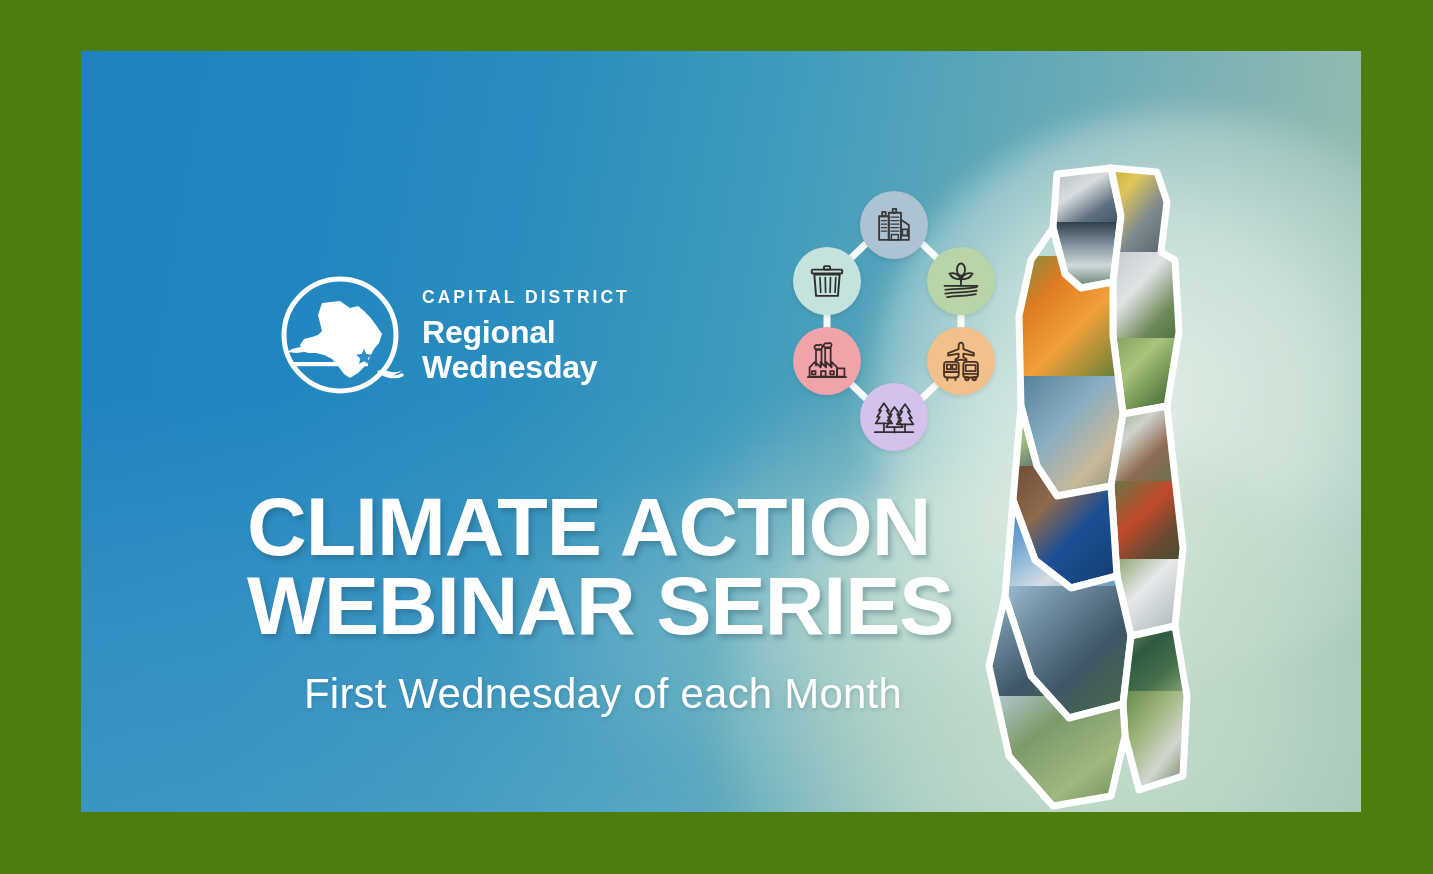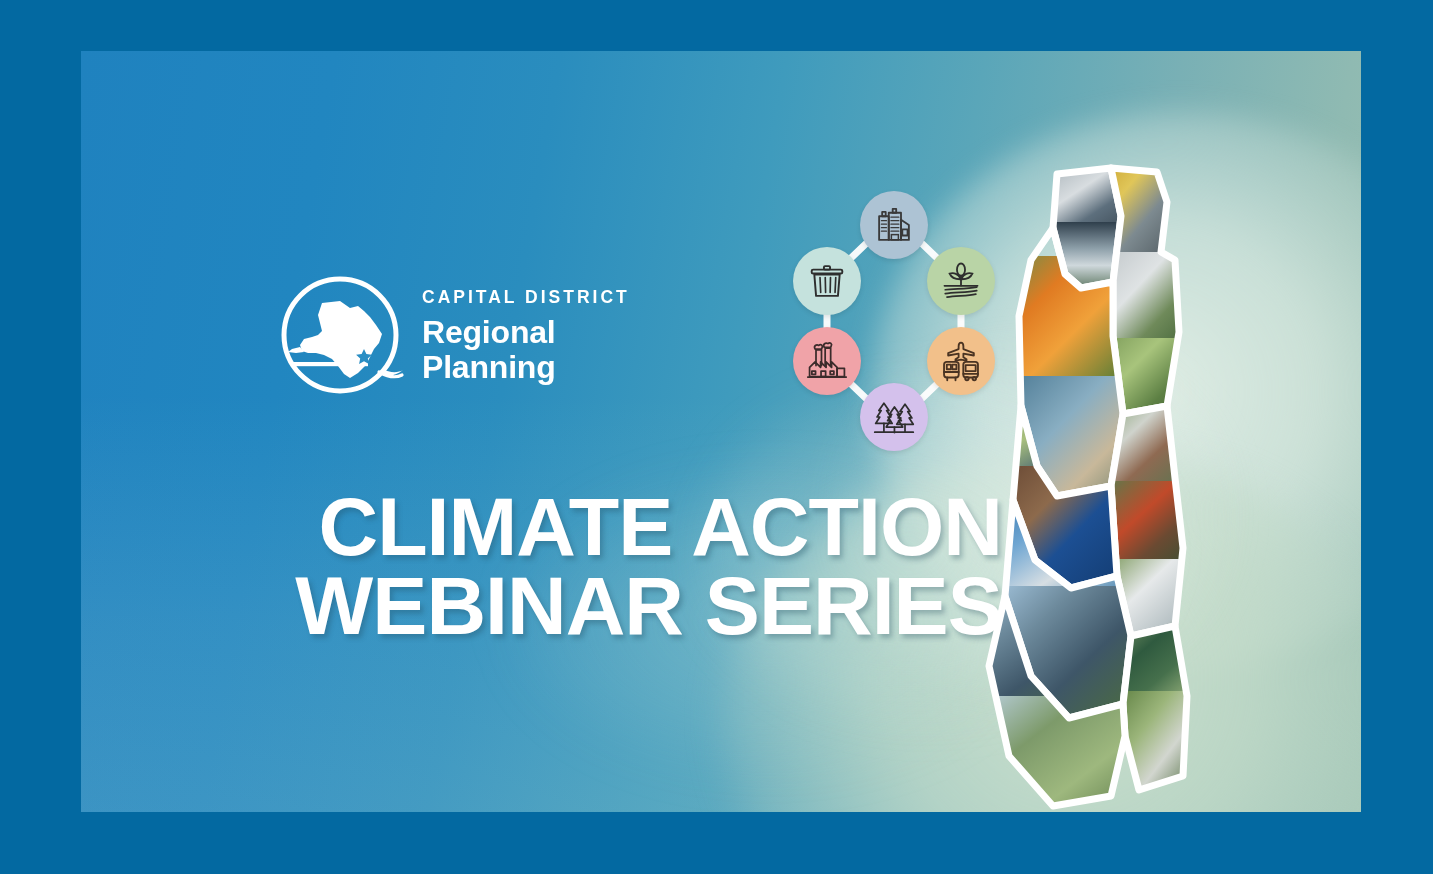--- a/index.html
+++ b/index.html
@@ -10,21 +10,21 @@
     width: 1433px;
     height: 874px;
     overflow: hidden;
     font-family: "Liberation Sans", sans-serif;
   }
 
   #page {
     position: relative;
     width: 1433px;
     height: 874px;
-    background: #0369a1;
+    background: #4d7c0f;
   }
 
   
   #poster {
     position: absolute;
     left: 81px;
     top: 51px;
     width: 1280px;
     height: 761px;
     overflow: hidden;
@@ -170,21 +170,20 @@
     top: 437px;
     width: 740px;
     color: #ffffff;
     font-family: "Liberation Sans Narrow", "Liberation Sans", sans-serif;
     font-weight: bold;
     font-size: 81px;
     line-height: 0.98;
     letter-spacing: -1px;
     text-shadow: 3px 4px 5px rgba(30,70,90,0.30);
     white-space: nowrap;
-    text-align: right;
   }
   #headline .hl-line { display: block; transform: scaleX(1.02); transform-origin: left center; }
 
   #subtitle {
     position: absolute;
     left: 166px;
     top: 613px;
     width: 712px;
     text-align: center;
     color: #ffffff;
@@ -237,21 +236,21 @@
         <path d="M22 74 L14 76 L10 79 L18 80 L26 79 Z" fill="#ffffff"></path>
 
         <rect x="14" y="89" width="76" height="4.2" fill="#ffffff"></rect>
 
         <path d="M86 76 l2.4 5.0 5.5 0.7 -4.1 3.8 1.1 5.4 -4.9 -2.7 -4.9 2.7 1.1 -5.4 -4.1 -3.8 5.5 -0.7 Z" fill="#2a8ec4"></path>
       </svg>
 
       <div id="logo-words">
         <div class="logo-eyebrow">CAPITAL DISTRICT</div>
         <div class="logo-big">Regional</div>
-        <div class="logo-big">Planning</div>
+        <div class="logo-big">Wednesday</div>
       </div>
     </div>
 
     <div id="icon-wheel">
 
       <svg id="wheel-links" viewBox="0 0 258 272">
         <g fill="none" stroke="#ffffff" stroke-width="7" stroke-linecap="round" opacity="0.95">
 
           <line x1="62" y1="96" x2="110" y2="50"></line>
           <line x1="148" y1="50" x2="196" y2="96"></line>
@@ -383,20 +382,21 @@
         </svg>
       </div>
     </div>
 
     <div id="headline">
       <span class="hl-line">CLIMATE ACTION</span>
       <span class="hl-line">WEBINAR SERIES</span>
     </div>
 
     <div id="subtitle">
+      <span class="sub-line">First Wednesday of each Month</span>
     </div>
 
     <div id="map-collage">
       <svg viewBox="0 0 370 680">
         <defs>
 
           <linearGradient id="ph-ev" x1="0" y1="0" x2="1" y2="1">
             <stop offset="0%" stop-color="#9aa6ad"></stop>
               <stop offset="45%" stop-color="#d8dde0"></stop>
             <stop offset="70%" stop-color="#5d6f7d"></stop>

